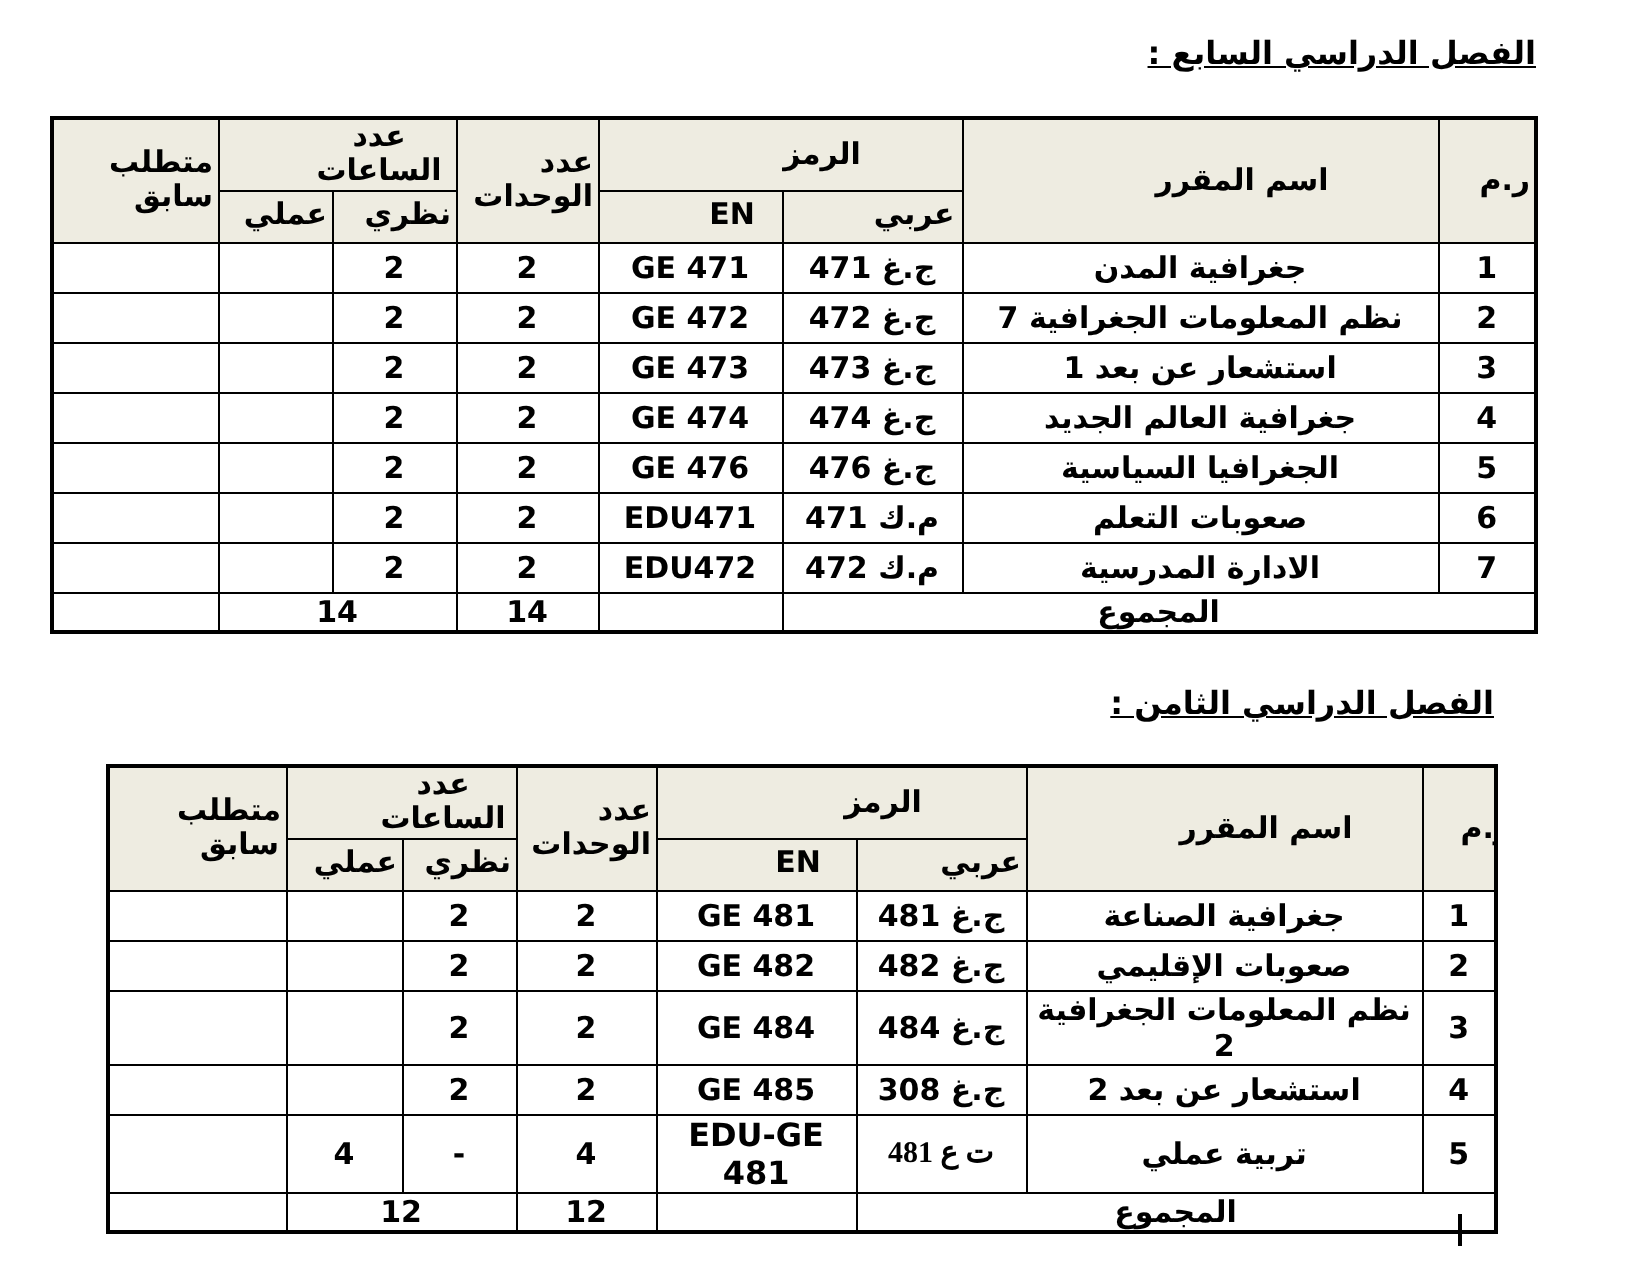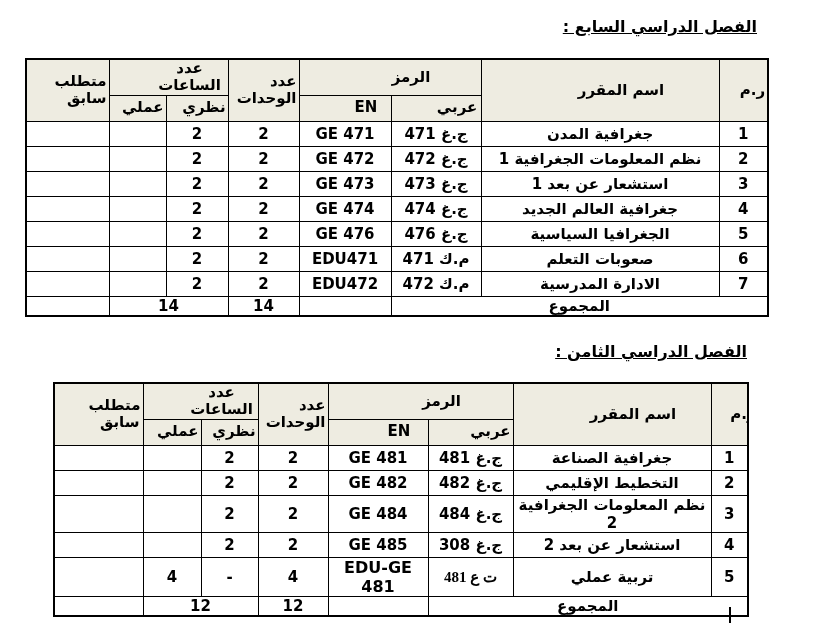--- a/index.html
+++ b/index.html
@@ -7,21 +7,21 @@
   body { font-family:"DejaVu Sans","Liberation Sans",sans-serif; color:#000; direction:rtl; position:relative; }
 
   .section-title {
     position:absolute;
     font-weight:bold;
     font-size:16px;
     text-decoration:underline;
     white-space:nowrap;
     text-align:right;
   }
-  #title-sem7 { top:17px; right:68px; }
+  #title-sem7 { top:17px; right:57px; }
   #title-sem8 { top:342px; right:78px;text-align:center; }
 
   table {
     position:absolute;
     border-collapse:collapse;
     table-layout:fixed;
     border:2px solid #000;
   }
   #table-sem7 { top:58px;  left:25px; width:742px; }
   #table-sem8 { top:382px; left:53px; width:694px; }
@@ -101,21 +101,21 @@
         <td class="col-name">جغرافية المدن</td>
         <td class="col-code_ar">ج.غ 471</td>
         <td class="col-code_en">GE 471</td>
         <td class="col-units">2</td>
         <td class="col-theory">2</td>
         <td class="col-practical"></td>
         <td class="col-prereq"></td>
       </tr>
       <tr>
         <td class="col-no">2</td>
-        <td class="col-name">نظم المعلومات الجغرافية 1</td>
+        <td class="col-name">نظم المعلومات الجغرافية 7</td>
         <td class="col-code_ar">ج.غ 472</td>
         <td class="col-code_en">GE 472</td>
         <td class="col-units">2</td>
         <td class="col-theory">2</td>
         <td class="col-practical"></td>
         <td class="col-prereq"></td>
       </tr>
       <tr>
         <td class="col-no">3</td>
         <td class="col-name">استشعار عن بعد 1</td>
@@ -213,21 +213,21 @@
         <td class="col-name">جغرافية الصناعة</td>
         <td class="col-code_ar">ج.غ 481</td>
         <td class="col-code_en">GE 481</td>
         <td class="col-units">2</td>
         <td class="col-theory">2</td>
         <td class="col-practical"></td>
         <td class="col-prereq"></td>
       </tr>
       <tr>
         <td class="col-no">2</td>
-        <td class="col-name">التخطيط الإقليمي</td>
+        <td class="col-name">صعوبات الإقليمي</td>
         <td class="col-code_ar">ج.غ 482</td>
         <td class="col-code_en">GE 482</td>
         <td class="col-units">2</td>
         <td class="col-theory">2</td>
         <td class="col-practical"></td>
         <td class="col-prereq"></td>
       </tr>
       <tr>
         <td class="col-no">3</td>
         <td class="col-name">نظم المعلومات الجغرافية 2</td>

